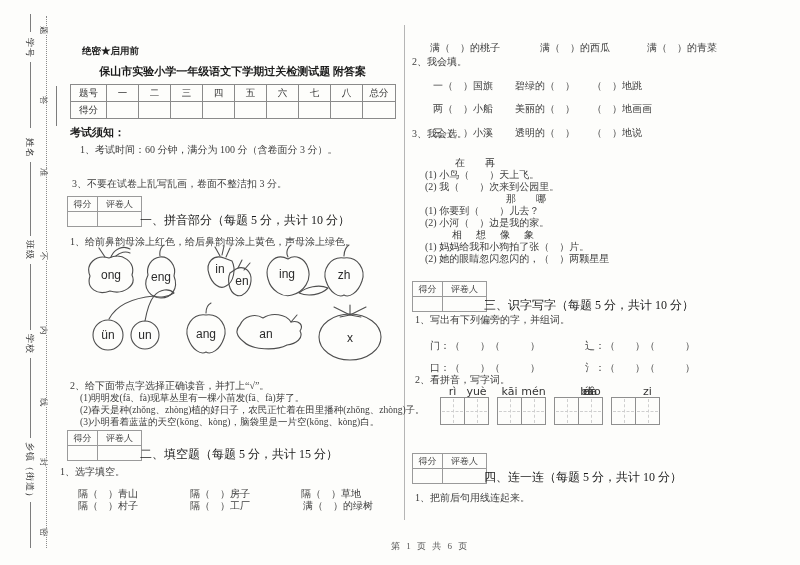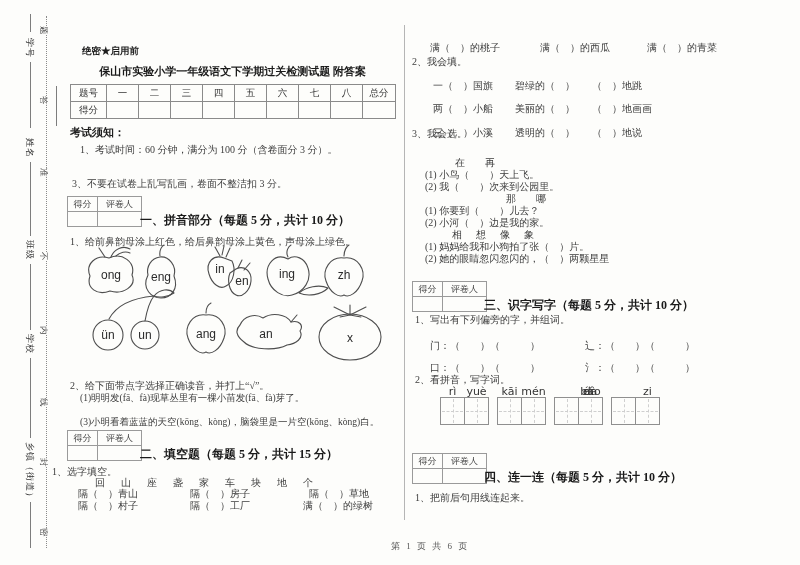--- a/index.html
+++ b/index.html
@@ -5,21 +5,21 @@
   * { margin:0; padding:0; box-sizing:border-box; }
   html,body { background:#ffffff; }
   .page {
     position:relative; width:800px; height:565px; overflow:hidden;
     background:#fdfdfb; color:#3a3a3a;
     font-family:"Liberation Serif","DejaVu Serif",serif;
   }
   .t { position:absolute; font-size:10px; line-height:12px; white-space:nowrap; color:#3c3c3c; }
   .small { font-size:9.5px; }
   .bold { font-weight:bold; color:#1e1e1e; }
-  .sec { position:absolute; font-size:12px; font-weight:bold; white-space:nowrap; color:#1a1a1a; }
+  .sec { position:absolute; font-size:12px; font-weight:normal; white-space:nowrap; color:#1a1a1a; }
   .title { position:absolute; left:65px; width:335px; text-align:center; font-size:11px; font-weight:bold; color:#1a1a1a; white-space:nowrap; }
   .vline { position:absolute; width:0; border-left:1px solid #7d7d7d; }
   .thinline { position:absolute; width:0; border-left:1px solid #b5b5b5; }
   .dotline { position:absolute; width:0; border-left:1px dotted #8a8a8a; }
   .sideLabel { position:absolute; font-size:9px; color:#333; white-space:nowrap; transform:rotate(90deg); transform-origin:0 0; letter-spacing:1px; }
   .sealChar { position:absolute; font-size:8.5px; color:#4a4a4a; transform:rotate(90deg); transform-origin:0 0; background:#fdfdfb; padding:2px 0; }
   table.score { position:absolute; left:70px; top:84px; border-collapse:collapse; table-layout:fixed; }
   table.score td { border:1px solid #8a8a8a; height:17px; text-align:center; vertical-align:middle; font-size:9.5px; color:#333; padding:0; }
   table.gbox { position:absolute; border-collapse:collapse; background:#fdfdfb; }
   table.gbox td { border:1px solid #9a9a9a; height:15px; text-align:center; vertical-align:middle; font-size:9px; color:#444; padding:0 2px; }
@@ -178,41 +178,41 @@
     </g>
     <g>
       <ellipse class="o" cx="272" cy="94" rx="31" ry="23"></ellipse>
       <path class="o" d="M272,72 L272,62 M272,72 L256,64 M272,72 L288,64 M272,72 L262,74 M272,72 L283,74"></path>
       <text class="fruitlabel" x="272" y="99" text-anchor="middle">x</text>
     </g>
   </svg>
 
   <div class="t" style="left:70px;top:380px;">2、给下面带点字选择正确读音，并打上“√”。</div>
   <div class="t small" style="left:80px;top:392px;">(1)明明发(fā、fà)现草丛里有一棵小苗发(fā、fà)芽了。</div>
+  <div class="t small" style="left:80px;top:404px;">(2)春天是种(zhǒng、zhòng)植的好日子，农民正忙着在田里播种(zhǒng、zhòng)子。</div>
   <div class="t small" style="left:80px;top:416px;">(3)小明看着蓝蓝的天空(kōng、kòng)，脑袋里是一片空(kōng、kòng)白。</div>
 
   <table class="gbox" style="left:67px;top:430px;">
     <tbody>
         <tr>
           <td class="gc1">得分</td>
         <td class="gc2">评卷人</td>
         </tr>
     <tr>
           <td></td>
           <td></td>
         </tr>
   </tbody>
     </table>
   <div class="sec" style="left:140px;top:446px;">二、填空题（每题 5 分，共计 15 分）</div>
-  <div class="t" style="left:52px;top:466px;">1、选字填空。</div>
-  <div class="t" style="left:95px;top:477px;letter-spacing:3px;">回　山　座　盏　家　车　块　地　个</div>
+  <div class="t" style="left:60px;top:466px;">1、选字填空。</div>
 
   <div class="t" style="left:78px;top:488px;">隔（　）青山</div>
   <div class="t" style="left:190px;top:488px;">隔（　）房子</div>
-  <div class="t" style="left:309px;top:488px;">隔（　）草地</div>
+  <div class="t" style="left:301px;top:488px;">隔（　）草地</div>
   <div class="t" style="left:78px;top:500px;">隔（　）村子</div>
   <div class="t" style="left:190px;top:500px;">隔（　）工厂</div>
   <div class="t" style="left:303px;top:500px;">满（　）的绿树</div>
 
   <div class="t" style="left:430px;top:42px;">满（　）的桃子</div>
   <div class="t" style="left:540px;top:42px;">满（　）的西瓜</div>
   <div class="t" style="left:647px;top:42px;">满（　）的青菜</div>
 
   <div class="t" style="left:412px;top:56px;">2、我会填。</div>
   <div class="t" style="left:433px;top:80px;">一（　）国旗</div>

